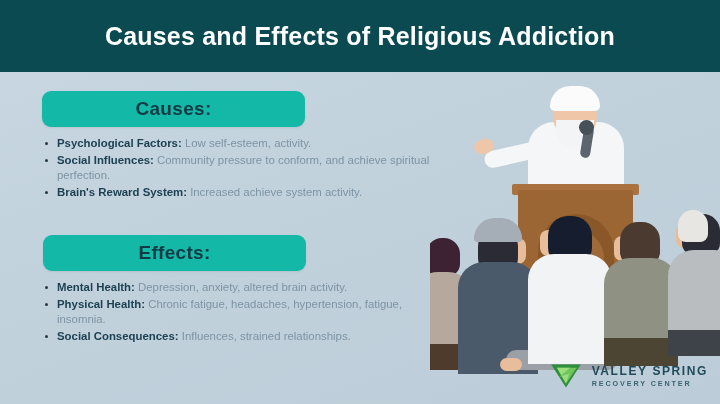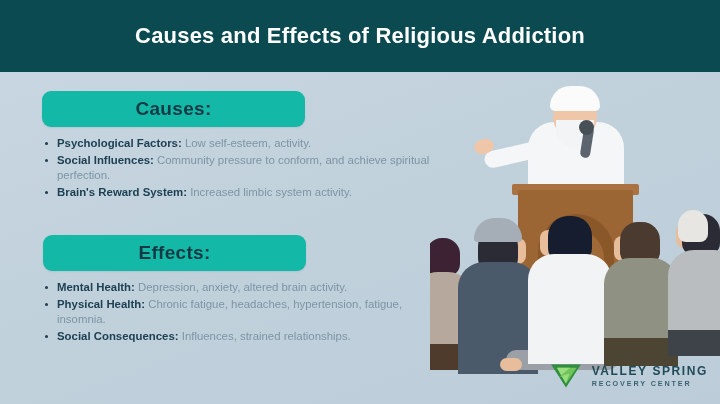--- a/index.html
+++ b/index.html
@@ -27,21 +27,21 @@
     left: 0; top: 0;
     width: 720px;
     height: 72px;
     background: #0a4a50;
     display: flex;
     align-items: center;
     justify-content: center;
   }
   .title-text {
     color: #ffffff;
-    font-size: 22px;
+    font-size: 25px;
     font-weight: bold;
     letter-spacing: 0.2px;
     text-align: left;
     font-family: "Liberation Sans", sans-serif;
   }
 
   
   .bg-wash {
     position: absolute;
     left: 0; top: 72px;
@@ -308,21 +308,21 @@
       <li>
         <span class="lbl">Psychological Factors:</span>
         <span>Low self-esteem, activity.</span>
       </li>
       <li>
         <span class="lbl">Social Influences:</span>
         <span>Community pressure to conform, and achieve spiritual perfection.</span>
       </li>
       <li>
         <span class="lbl">Brain's Reward System:</span>
-        <span>Increased limbic system activity.</span>
+        <span>Increased achieve system activity.</span>
       </li>
     </ul>
 
     <div class="section-pill pill-effects">
       <span class="pill-label">Effects:</span>
     </div>
 
     <ul class="bullets list-effects">
       <li>
         <span class="lbl">Mental Health:</span>

